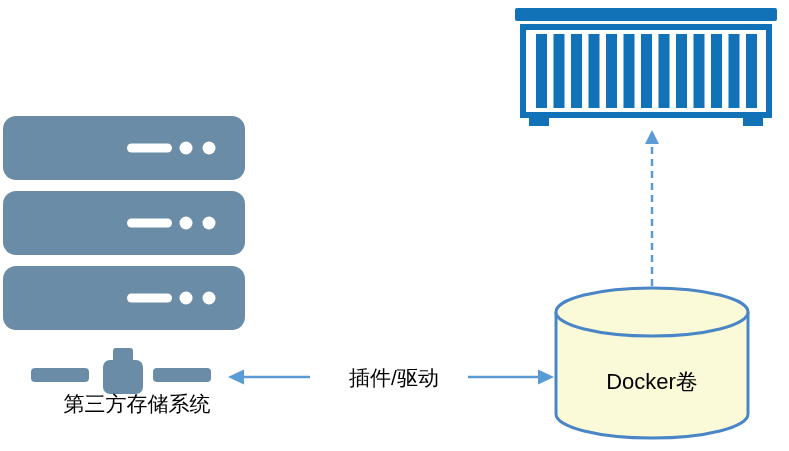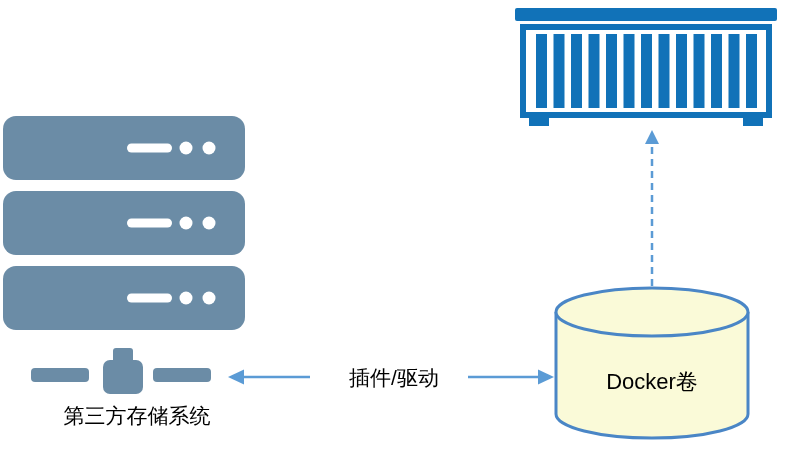--- a/index.html
+++ b/index.html
@@ -10,21 +10,21 @@
     background: var(--background, #ffffff);
     font-family: "Liberation Sans", "DejaVu Sans", sans-serif;
     overflow: hidden;
   }
   .abs { position: absolute; }
   .label {
     position: absolute;
     color: var(--text, #000000);
     text-align: center;
   }
-  .label.storage { left: 12px;  top: 404px; width: 250px; font-size: 21px; line-height: 24px; }
+  .label.storage { left: 12px;  top: 392px; width: 250px; font-size: 21px; line-height: 24px; }
   .label.plugin  { left: 314px; top: 366px; width: 160px; font-size: 21px; line-height: 24px; }
   .label.volume  { left: 553px; top: 370px; width: 198px; font-size: 22px; line-height: 24px; }
 
   .f-server { fill: var(--server, #6b8ca6); }
   .f-white  { fill: #ffffff; }
   .f-container { fill: var(--container, #1172b8); }
   .container-frame { fill: #ffffff; stroke: var(--container, #1172b8); stroke-width: 6; }
   .cyl { fill: var(--cylinder-fill, #fafad8); stroke: var(--cylinder-stroke, #4a86c6); stroke-width: 3; }
   .arrow-line { stroke: var(--arrow, #5b9bd5); stroke-width: 2.5; fill: none; }
   .dashed { stroke-dasharray: 7 5; }

